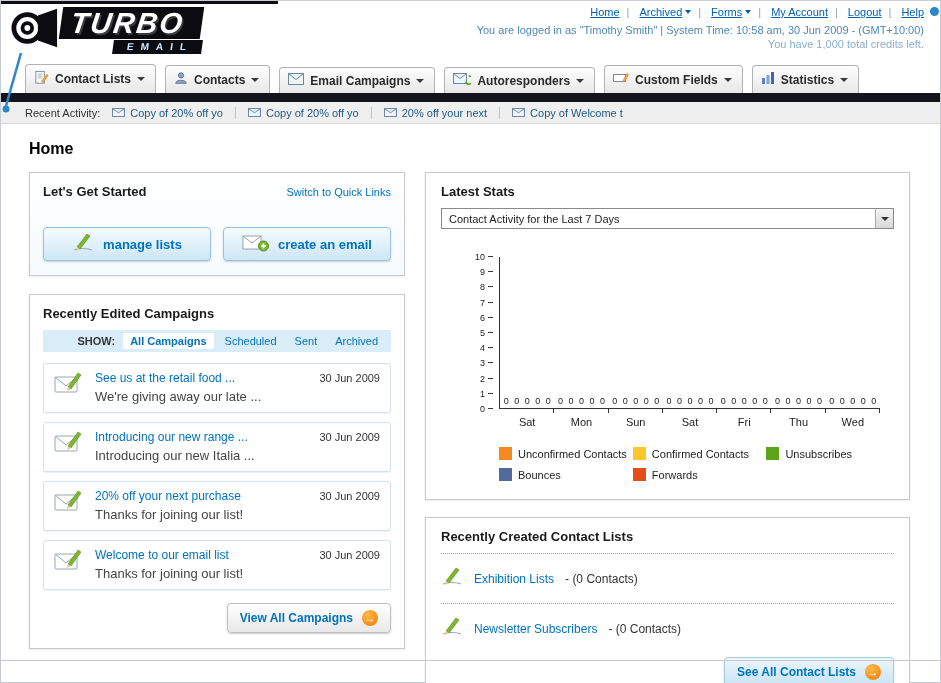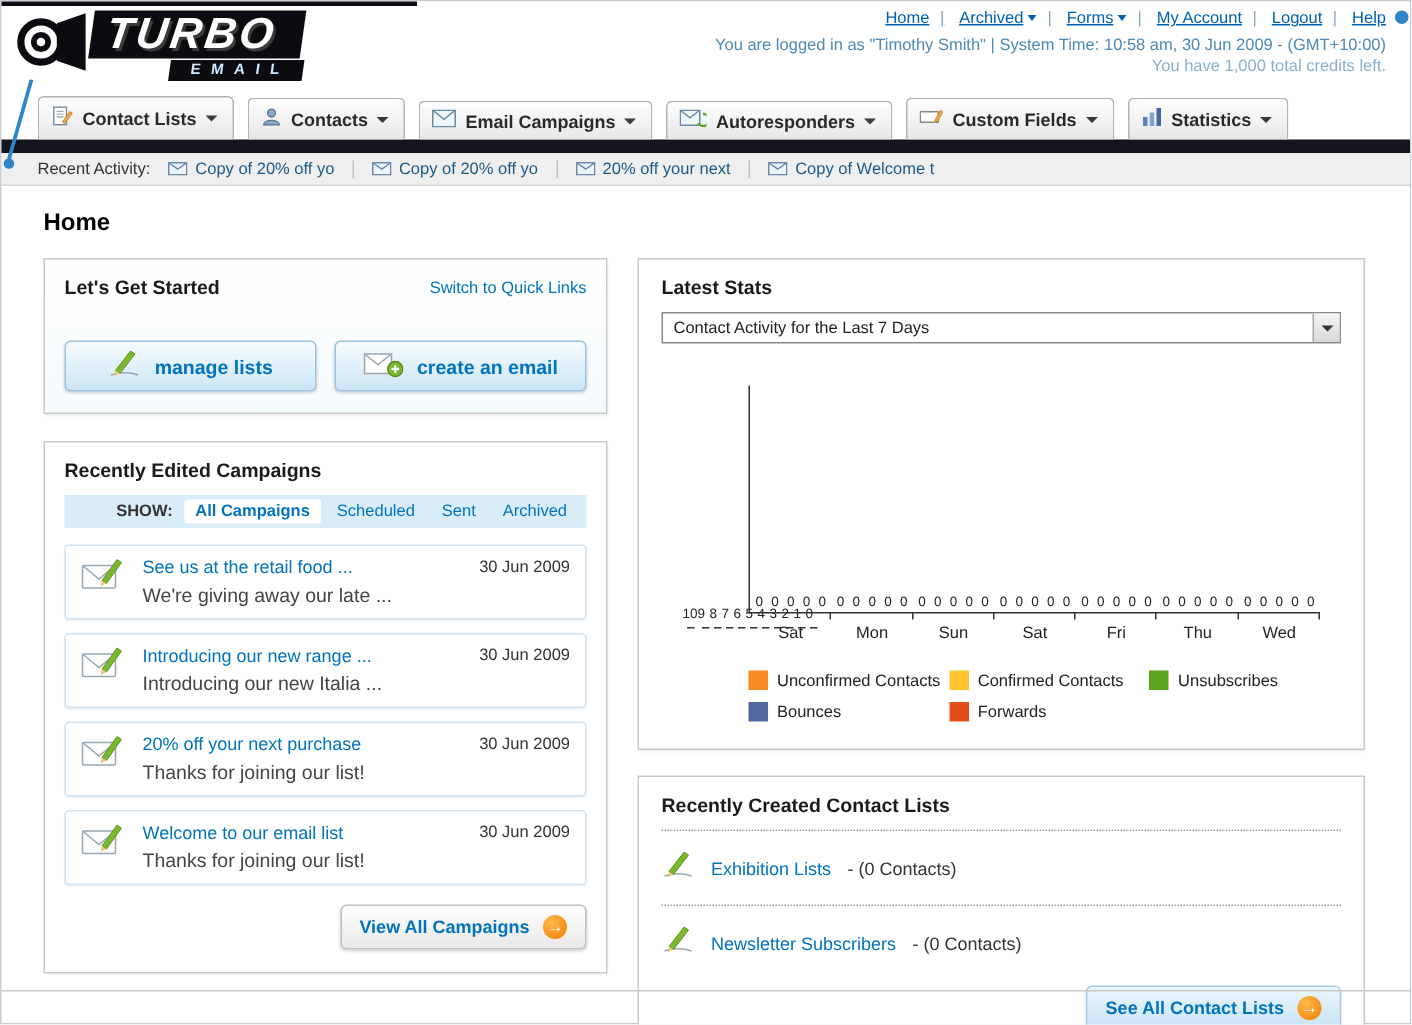--- a/index.html
+++ b/index.html
@@ -67,21 +67,21 @@
   .link-btn { display:inline-flex; align-items:center; gap:9px; border:1px solid #bfbfbf; border-radius:4px; background:linear-gradient(#ffffff,#e8e8e8); padding:6px 12px; color:#0073bd; font-weight:bold; font-size:12px; box-shadow:0 1px 2px rgba(0,0,0,0.2); cursor:pointer; }
   .link-btn.blue { border:1px solid #a6cbe2; background:linear-gradient(#ecf6fc,#c8e3f4); }
   .arrow-circle { width:16px; height:16px; border-radius:50%; background:radial-gradient(circle at 35% 30%, #ffb94d, #ef7c00); color:#fff; display:flex; align-items:center; justify-content:center; font-size:11px; line-height:16px; font-weight:bold; }
 
   
   .stats { padding:11px 15px 18px; }
   .select-box { margin-top:9px; border:1px solid #8a8a8a; height:21px; display:flex; align-items:center; justify-content:space-between; padding-left:7px; font-size:11px; color:#222; background:#fff; cursor:pointer; }
   .select-arrow { width:18px; height:19px; background:linear-gradient(#f4f4f4,#d8d8d8); border-left:1px solid #aaa; display:flex; align-items:center; justify-content:center; }
   .select-arrow .caret { border-top-color:#333; }
   .chart { position:relative; margin-top:28px; padding-left:58px; padding-bottom:24px; }
-  .y-labels { position:absolute; left:14px; top:-5px; height:162px; width:38px; display:flex; flex-direction:row; justify-content:space-between; align-items:flex-end; font-size:9px; color:#222; }
+  .y-labels { position:absolute; left:14px; top:-5px; height:162px; width:38px; display:flex; flex-direction:column; justify-content:space-between; align-items:flex-end; font-size:9px; color:#222; }
   .ytick { height:10px; line-height:10px; }
   .ytick::after { content:""; display:inline-block; width:5px; height:1px; background:#333; margin-left:3px; vertical-align:3px; }
   .chart-plot { position:relative; height:152px; border-left:1px solid #333; border-bottom:1px solid #333; margin-right:14px; }
   .chart-groups { position:absolute; left:0; right:0; bottom:0; top:0; display:flex; }
   .xgroup { flex:1; position:relative; }
   .xgroup::before { content:""; position:absolute; right:0; bottom:-5px; width:1px; height:5px; background:#333; }
   .gvals { position:absolute; bottom:2px; width:100%; text-align:center; font-size:9px; color:#222; word-spacing:3px; white-space:nowrap; }
   .glabel { position:absolute; bottom:-20px; width:100%; text-align:center; font-size:11px; color:#222; }
   .legend { margin:14px 0 0 58px; display:grid; grid-template-columns:repeat(3,1fr); gap:8px 6px; font-size:11px; color:#222; max-width:430px; }
   .legend-item { display:flex; align-items:center; gap:6px; white-space:nowrap; }

